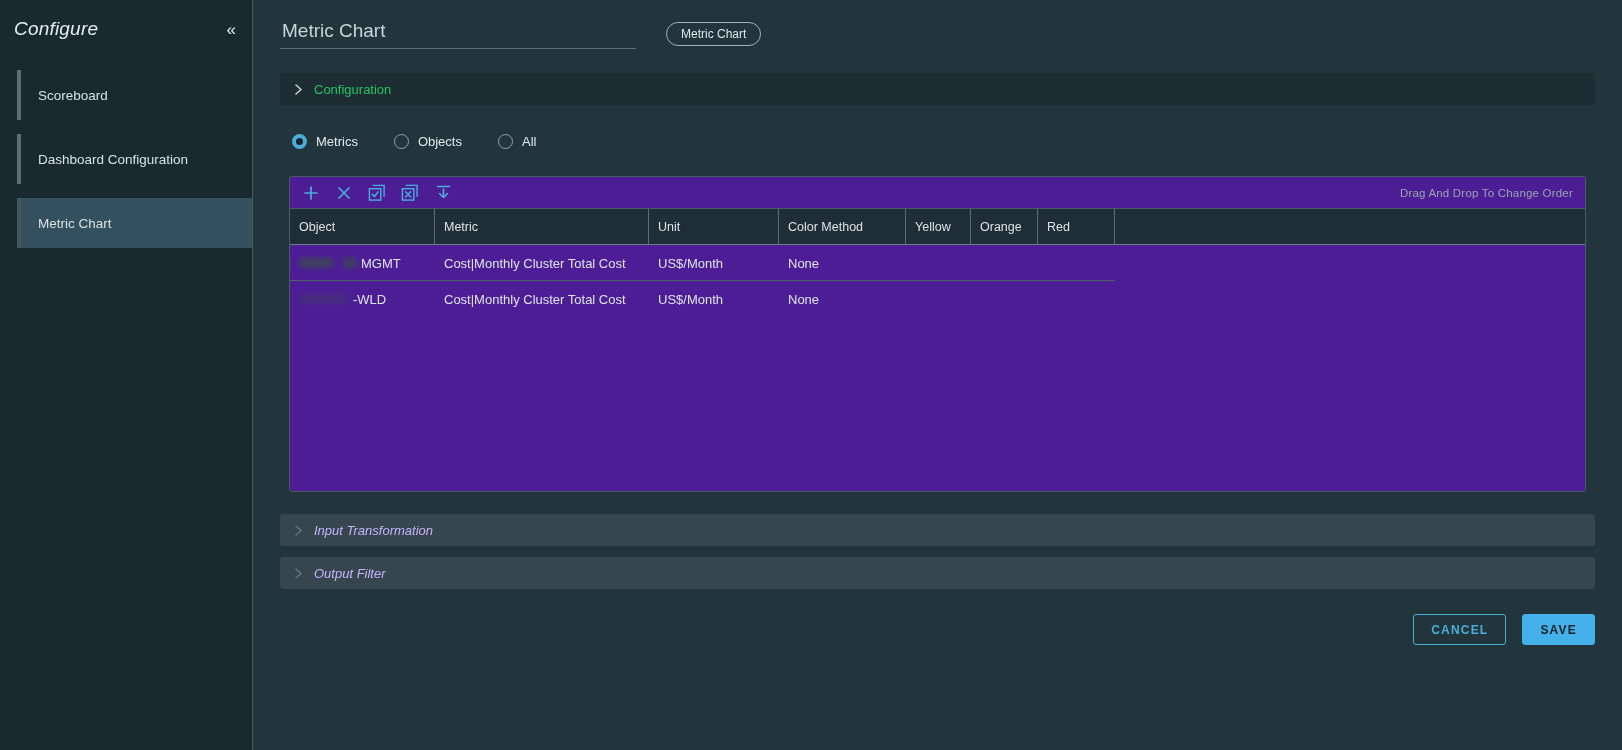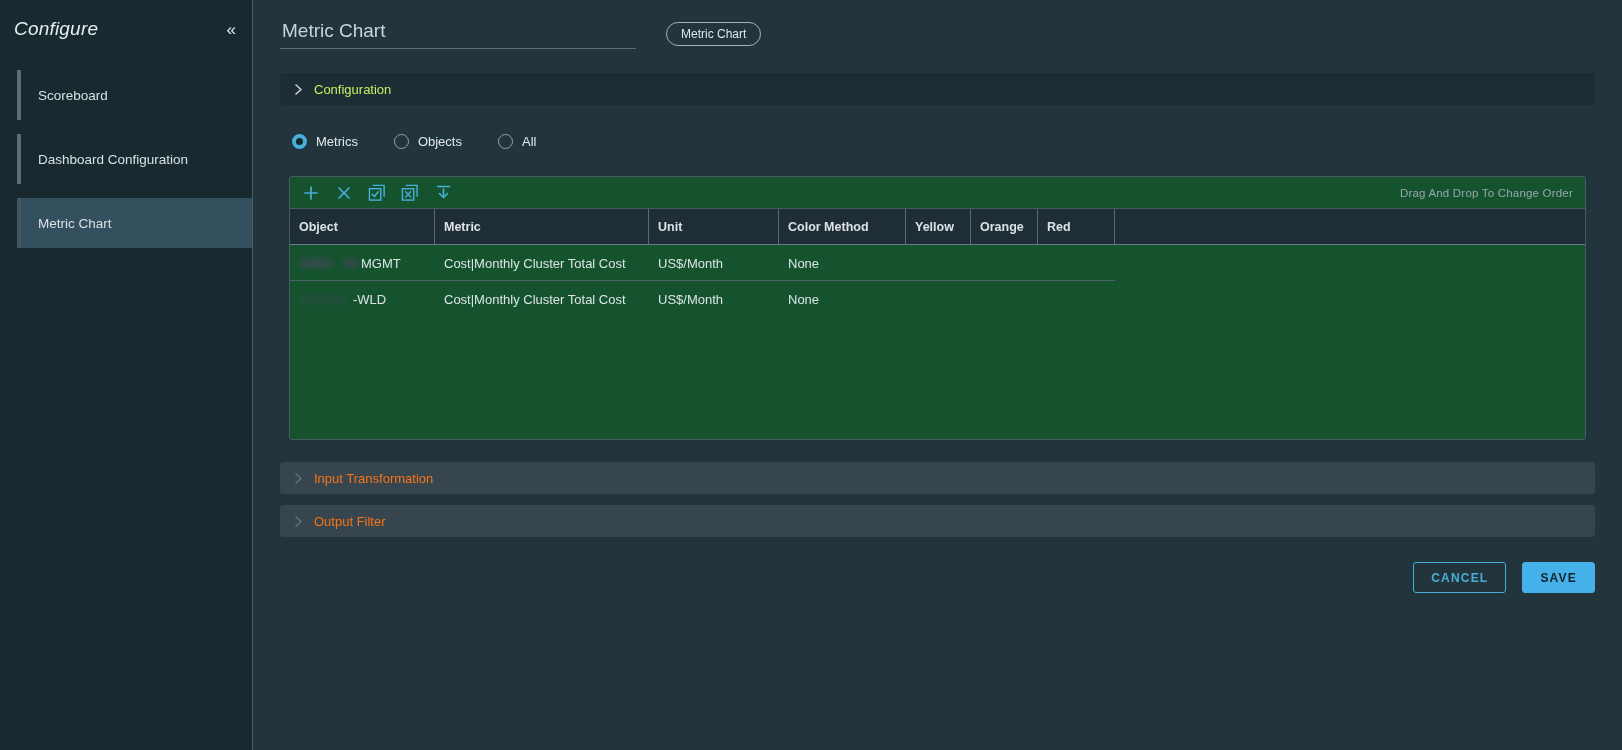--- a/index.html
+++ b/index.html
@@ -50,60 +50,60 @@
     margin-left:30px; margin-top:2px;
     border:1px solid #a3b2ba; border-radius:12px;
     padding:4px 14px; font-size:12px; color:#dfe6e9; white-space:nowrap;
   }
 
   .accordion {
     height:32px; border-radius:3px; background:#1e2c34;
     display:flex; align-items:center; padding:0 12px;
     margin-bottom:11px; cursor:pointer;
   }
-  .accordion .acc-label { font-size:13px; color:#bef264; margin-left:10px; }
+  .accordion .acc-label { font-size:13px; color:#22c55e; margin-left:10px; }
   .accordion.expanded { background:#3a5364; height:33px; }
   .accordion.disabled { background:#36454e; cursor:default; }
-  .accordion.disabled .acc-label { color:#f97316; }
+  .accordion.disabled .acc-label { color:#c4b5fd;font-style:italic; }
   .chev { display:inline-flex; width:12px; justify-content:center; }
   .chev svg { display:block; }
 
   
   .radio-row { display:flex; align-items:flex-end; margin:20px 0 0 12px; height:24px; }
   .radio-opt { display:flex; align-items:center; margin-right:36px; cursor:pointer; }
   .radio-circle {
     width:15px; height:15px; border-radius:50%;
     border:1px solid #93a1a9; background:transparent; flex:none;
   }
   .radio-opt.checked .radio-circle { border:4.5px solid #49afd9; background:#16242b; }
   .radio-label { margin-left:9px; font-size:13px; color:#e3e9eb; }
 
   
   .grid {
     margin:27px 9px 22px 9px;
     border:1px solid #4a5a63; border-radius:3px;
-    height:264px; background:#14532d;
+    height:316px; background:#4c1d95;
     display:flex; flex-direction:column;
   }
   .grid-toolbar {
     height:32px; display:flex; align-items:center;
     padding:0 12px; border-bottom:1px solid #4a5a63;
   }
   .tool-btn {
     background:none; border:none; padding:0; margin-right:15px;
     width:18px; height:18px; display:inline-flex; align-items:center; justify-content:center;
     cursor:pointer;
   }
   .tool-btn svg { display:block; }
   .drag-hint { margin-left:auto; font-size:11.5px; color:#98a6ae; letter-spacing:.2px; }
 
   .grid-head { height:36px; background:#1f2e36; display:flex; border-bottom:1px solid #6f7e87; }
   .hcell {
     display:flex; align-items:center; padding-left:9px;
-    font-size:12.5px; font-weight:700; color:#dce2e5;
+    font-size:12.5px; font-weight:400; color:#dce2e5;
     border-right:1px solid #5c6b74;
   }
   .hcell.last { border-right:1px solid #5c6b74; }
   .hcell.filler { border-right:none; flex:1; }
 
   .grid-row { height:36px; display:flex; position:relative; font-size:13px; color:#dde4e7; }
   .grid-row .cell { display:flex; align-items:center; padding-left:9px; overflow:hidden; white-space:nowrap; }
   .grid-row.sep::after {
     content:""; position:absolute; left:0; bottom:0; width:825px;
     border-bottom:1px solid #4f5f68;

